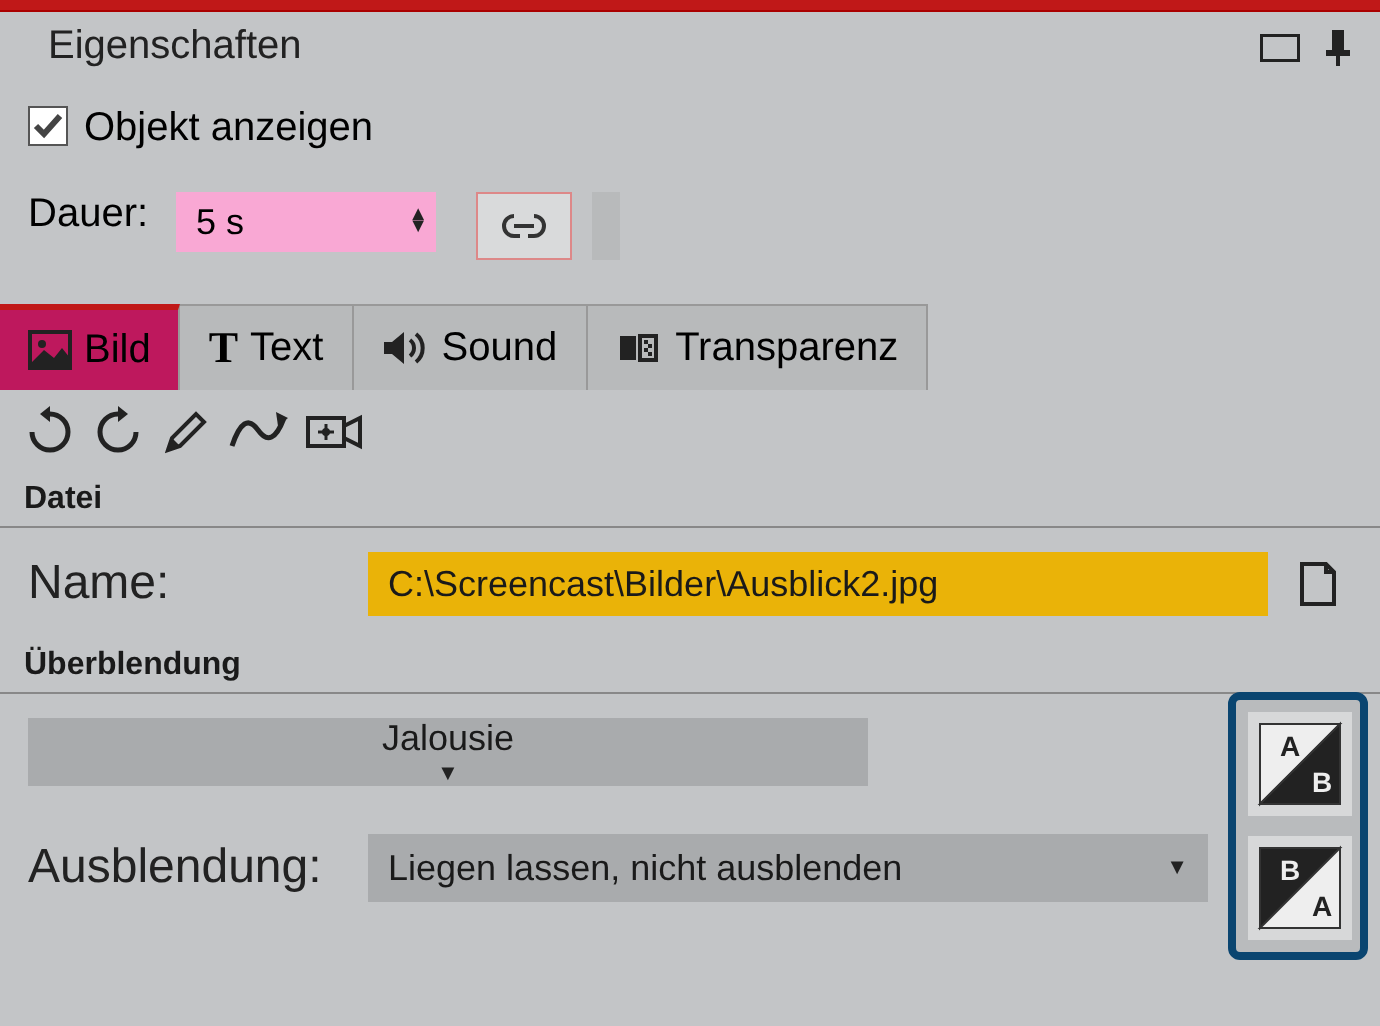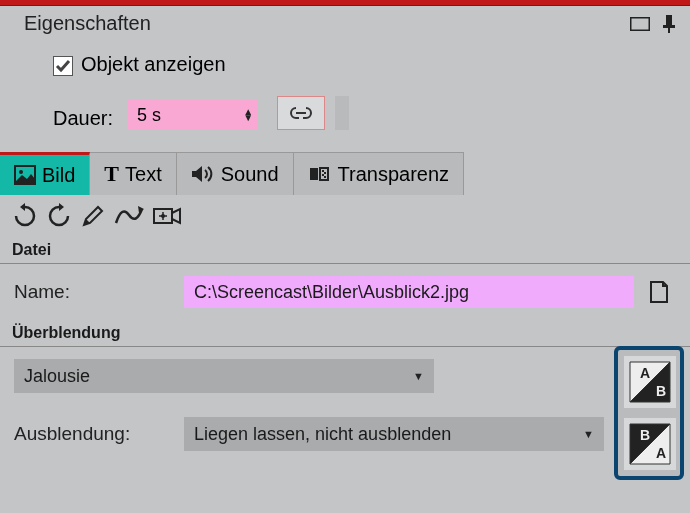--- a/index.html
+++ b/index.html
@@ -2,41 +2,41 @@
 <html><head>
   <meta charset="utf-8">
   <style>
     * { box-sizing: border-box; margin: 0; padding: 0; font-family: Arial, sans-serif; }
     body { width: 690px; height: 513px; background: #c3c5c7; overflow: hidden; }
     .redbar { height: 6px; background: #c01818; border-bottom: 1px solid #a00; }
     .titlebar { display: flex; align-items: center; justify-content: space-between; padding: 6px 14px 8px 24px; }
     .title { font-size: 20px; color: #222; }
     .titleicons { display: flex; gap: 12px; }
     .icon { display: inline-flex; align-items: center; justify-content: center; }
-    .row { display: flex; align-items: flex-end; margin-left: 39px; }
+    .row { display: flex; align-items: flex-start; }
     .checkbox-row { padding: 10px 14px; }
     .chk { width: 20px; height: 20px; border: 1px solid #555; background: #fff; display: inline-flex; align-items: center; justify-content: center; margin-right: 8px; }
     .chk svg { display: block; }
     .chklabel { font-size: 20px; }
     .duration-row { padding: 10px 14px; gap: 8px; }
     .lbl { font-size: 20px; margin-right: 6px; }
     .stepper { display: flex; align-items: center; background: #f9a8d4; padding: 0 4px 0 10px; height: 30px; width: 130px; justify-content: space-between; }
     .stepper-val { font-size: 18px; }
     .stepper-arrows { display: flex; flex-direction: column; line-height: 6px; font-size: 10px; color: #222; }
     .link-btn { margin-left: 12px; width: 48px; height: 34px; background: #d9dadb; border: 1px solid #d88; display: inline-flex; align-items: center; justify-content: center; }
     .link-drop { width: 14px; height: 34px; background: #b8babb; margin-left: 2px; }
     .tabs { display: flex; margin-top: 12px; }
     .tab { display: flex; align-items: center; gap: 6px; padding: 8px 14px; font-size: 20px; background: #b8babb; border-top: 1px solid #999; border-right: 1px solid #999; cursor: pointer; }
-    .tab.active { background: #14b8a6; border-top: 3px solid #c01818; border-bottom: none; }
+    .tab.active { background: #be185d; border-top: 3px solid #c01818; border-bottom: none; }
     .tab.active .tab-label { color: #000; }
     .toolbar { display: flex; gap: 8px; padding: 8px 12px; }
     .section-header { font-size: 16px; font-weight: bold; color: #1a1a1a; padding: 4px 12px 4px 12px; border-bottom: 1px solid #888; }
     .field-row { display: flex; align-items: center; padding: 12px 14px; }
-    .field-label { width: 170px; font-size: 19px; color: #222; }
-    .text-input { flex: 1; background: #f0abfc; height: 32px; padding: 0 10px; font-size: 18px; display: flex; align-items: center; color: #1a1a1a; }
+    .field-label { width: 170px; font-size: 24px; color: #222; }
+    .text-input { flex: 1; background: #eab308; height: 32px; padding: 0 10px; font-size: 18px; display: flex; align-items: center; color: #1a1a1a; }
     .browse-btn { width: 34px; height: 32px; margin-left: 8px; display: inline-flex; align-items: center; justify-content: center; }
     .dropdown { flex: 1; background: #a9abad; height: 34px; padding: 0 10px; font-size: 18px; display: flex; align-items: center; justify-content: space-between; color: #1a1a1a; }
     .dropdown-arrow { color: #222; font-size: 11px; }
     .side-panel { position: absolute; right: 6px; top: 346px; width: 70px; border: 4px solid #0a4570; border-radius: 6px; background: #b9bbbd; padding: 6px; display: flex; flex-direction: column; gap: 10px; }
     .swatch { width: 52px; height: 52px; background: #d7d8d9; display: flex; align-items: center; justify-content: center; cursor: pointer; }
   </style>
 </head>
 <body>
 
 <div class="redbar"></div>
@@ -171,21 +171,21 @@
     <svg width="20" height="24" viewBox="0 0 20 24">
         <path d="M2 2 L14 2 L18 6 L18 22 L2 22 Z" fill="none" stroke="#222" stroke-width="2"></path>
         <path d="M14 2 L14 6 L18 6" fill="none" stroke="#222" stroke-width="2"></path>
       </svg>
   </span>
 </div>
 
 <div class="section-header">Überblendung</div>
 
 <div class="field-row">
-  <div class="dropdown" style="max-width: 420px;">
+  <div class="dropdown" style="max-width: 420px; flex-direction: column;">
     <span>Jalousie</span>
     <span class="dropdown-arrow">▼</span>
   </div>
 </div>
 
 <div class="field-row">
   <div class="field-label">Ausblendung:</div>
   <div class="dropdown" style="max-width: 420px; gap: 34px;">
     <span>Liegen lassen, nicht ausblenden</span>
     <span class="dropdown-arrow">▼</span>

